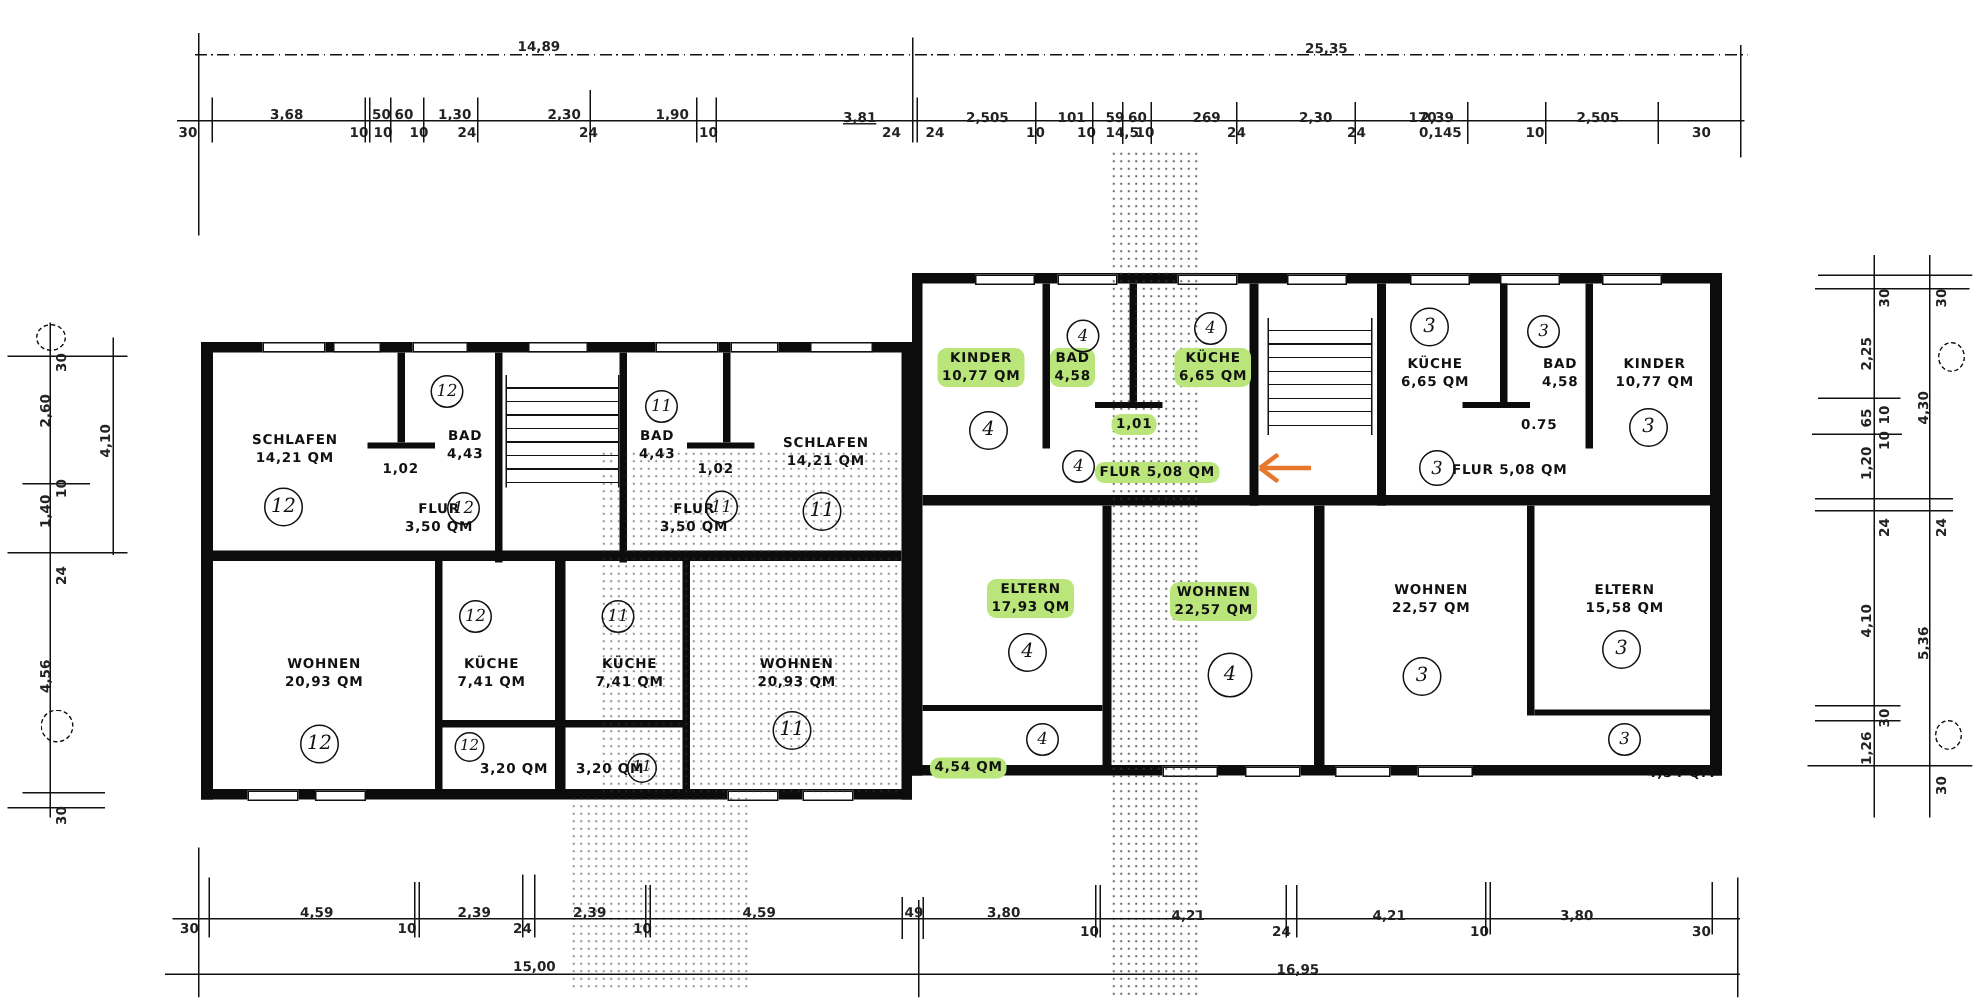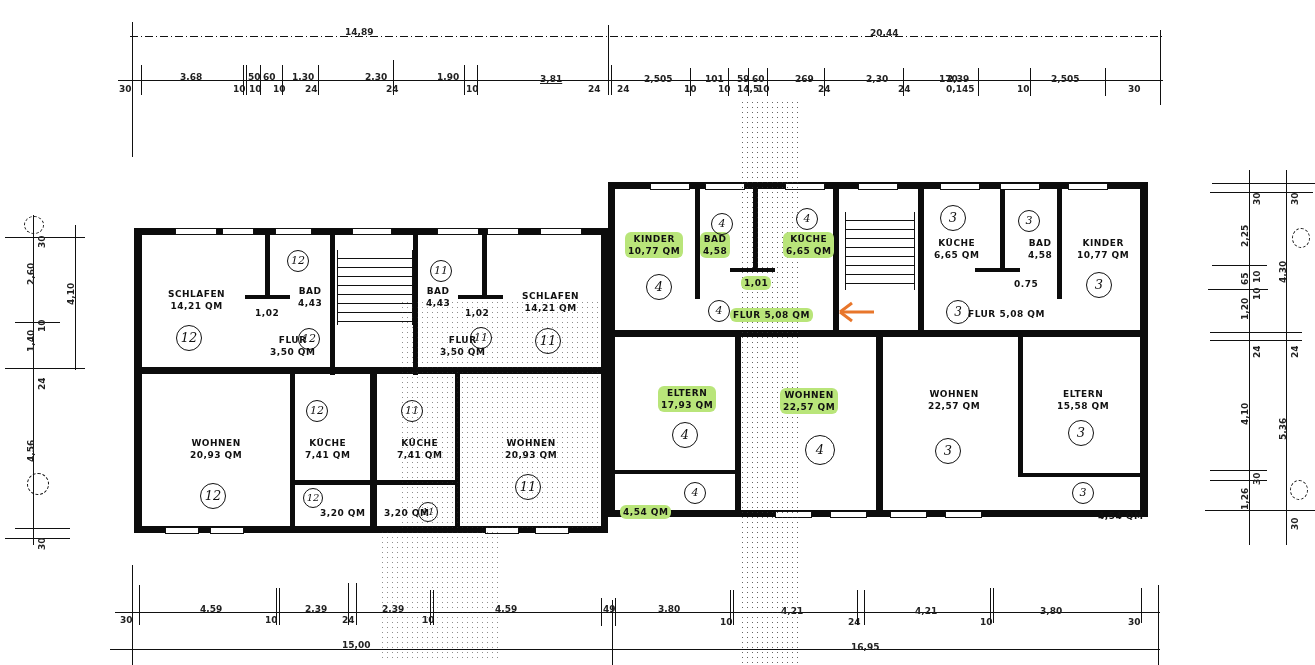--- a/index.html
+++ b/index.html
@@ -24,37 +24,37 @@
 </style>
 </head>
 <body>
 
 <div>
   <div class="hline dash" style="left:130px;top:36px;width:1035px;"></div>
   <div class="vline" style="left:132px;top:22px;height:135px;"></div>
   <div class="vline" style="left:608px;top:25px;height:70px;"></div>
   <div class="vline" style="left:1160px;top:30px;height:75px;"></div>
   <span class="dimtxt" style="left:345px;top:27px;">14,89</span>
-  <span class="dimtxt" style="left:870px;top:28px;">20,44</span>
+  <span class="dimtxt" style="left:870px;top:28px;">25,35</span>
 
   <div class="hline" style="left:118px;top:80px;width:1045px;"></div>
   <span class="dimtxt" style="left:119px;top:84px;">30</span>
   <span class="dimtxt" style="left:180px;top:72px;">3,68</span>
   <span class="dimtxt" style="left:233px;top:84px;">10</span>
   <span class="dimtxt" style="left:248px;top:72px;">50</span>
   <span class="dimtxt" style="left:249px;top:84px;">10</span>
   <span class="dimtxt" style="left:263px;top:72px;">60</span>
   <span class="dimtxt" style="left:273px;top:84px;">10</span>
   <span class="dimtxt" style="left:292px;top:72px;">1,30</span>
   <span class="dimtxt" style="left:305px;top:84px;">24</span>
   <span class="dimtxt" style="left:365px;top:72px;">2,30</span>
   <span class="dimtxt" style="left:386px;top:84px;">24</span>
   <span class="dimtxt" style="left:437px;top:72px;">1,90</span>
   <span class="dimtxt" style="left:466px;top:84px;">10</span>
-  <span class="dimtxt" style="left:540px;top:74px;text-decoration:underline;">3,81</span>
+  <span class="dimtxt" style="left:562px;top:74px;text-decoration:underline;">3,81</span>
   <span class="dimtxt" style="left:588px;top:84px;">24</span>
   <span class="dimtxt" style="left:617px;top:84px;">24</span>
   <span class="dimtxt" style="left:644px;top:74px;">2,505</span>
   <span class="dimtxt" style="left:684px;top:84px;">10</span>
   <span class="dimtxt" style="left:705px;top:74px;">101</span>
   <span class="dimtxt" style="left:718px;top:84px;">10</span>
   <span class="dimtxt" style="left:737px;top:74px;">59</span>
   <span class="dimtxt" style="left:737px;top:84px;">14,5</span>
   <span class="dimtxt" style="left:752px;top:74px;">60</span>
   <span class="dimtxt" style="left:757px;top:84px;">10</span>

